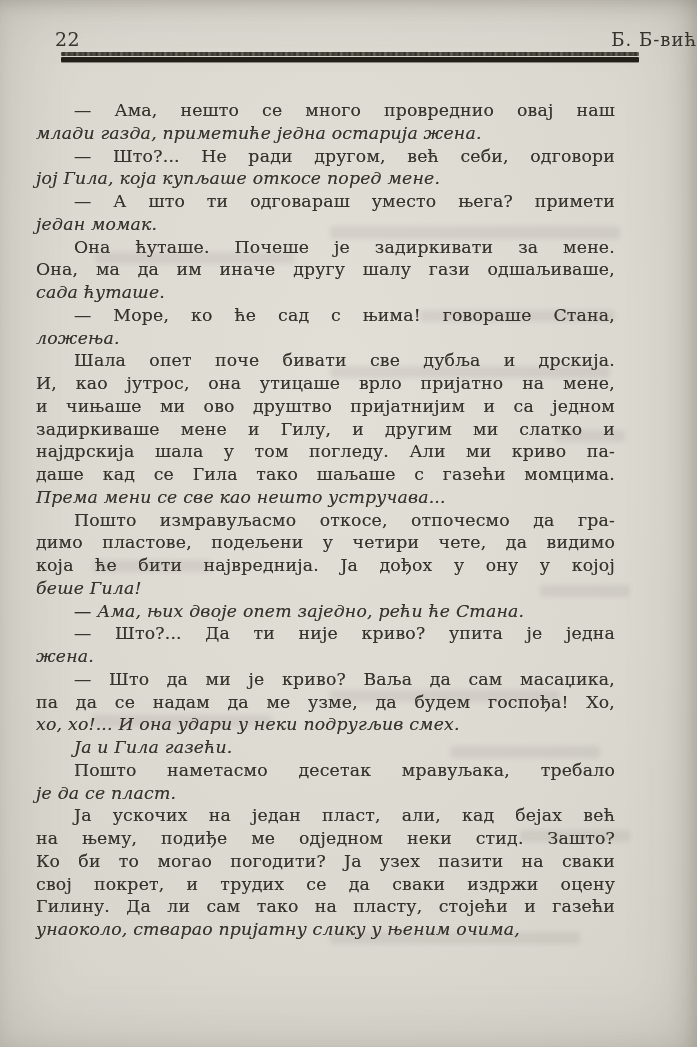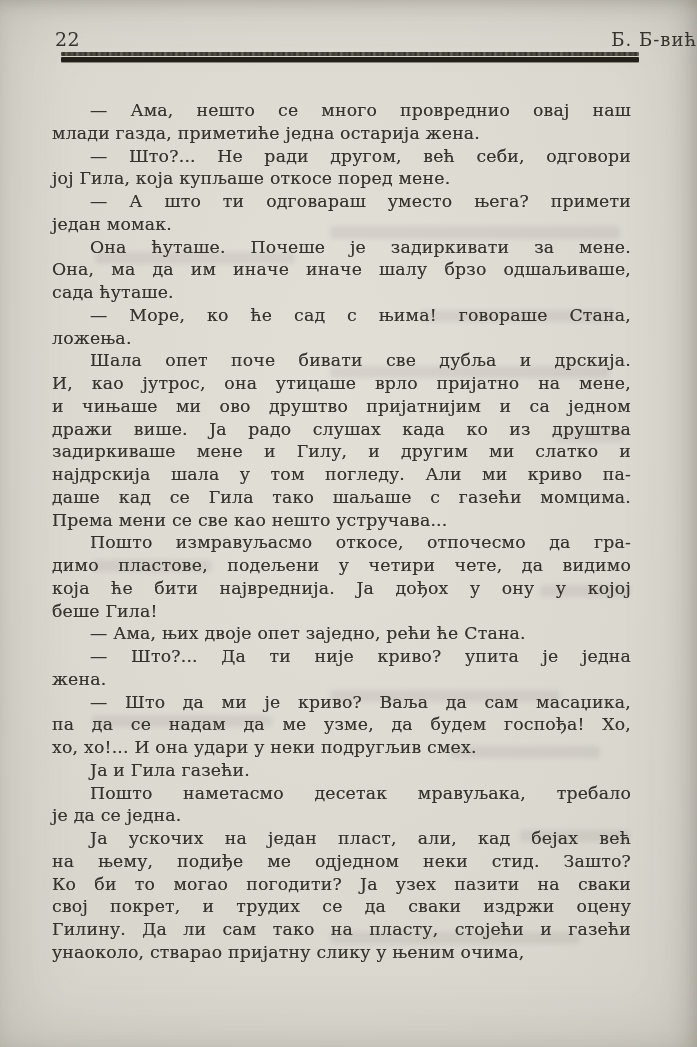--- a/index.html
+++ b/index.html
@@ -44,33 +44,33 @@
   .rule-bottom {
     margin-top: 1px;
     height: 5px;
     background: var(--rule, #232019);
     box-shadow: 0 1px 0 rgba(120, 115, 104, 0.8);
     border-radius: 1px;
   }
 
   
   .text-block {
-    position: absolute; left: 52px; top: 99px; width: 579px;
+    position: absolute; left: 36px; top: 99px; width: 579px;
     font-size: 17.3px; line-height: 22.75px;
     letter-spacing: 0.2px;
     text-shadow: 0 0 0.5px rgba(54, 50, 43, 0.55);
   }
   .line {
     text-align: justify;
     text-align-last: justify;
     text-justify: inter-word;
     white-space: normal;
   }
   .line.indent { text-indent: 38px; }
-  .line.last { text-align-last: left; }
+  .line.last { text-align-last: left; font-style: italic; }
 
   
   .smudges { position: absolute; inset: 0; pointer-events: none; }
   .smudge {
     position: absolute;
     background: rgba(108, 102, 90, 0.10);
     filter: blur(2px);
     border-radius: 4px;
   }
 </style>
@@ -105,45 +105,44 @@
   </div>
 
   <div class="text-block">
       <div class="line indent">— Ама, нешто се много провреднио овај наш</div>
       <div class="line last">млади газда, приметиће једна остарија жена.</div>
       <div class="line indent">— Што?... Не ради другом, већ себи, одговори</div>
       <div class="line last">јој Гила, која купљаше откосе поред мене.</div>
       <div class="line indent">— А што ти одговараш уместо њега? примети</div>
       <div class="line last">један момак.</div>
       <div class="line indent">Она ћуташе. Почеше је задиркивати за мене.</div>
-      <div class="line">Она, ма да им иначе иначе шалу брзо одшаљиваше,</div>
+      <div class="line">Она, ма да им иначе другу шалу гази одшаљиваше,</div>
       <div class="line last">сада ћуташе.</div>
       <div class="line indent">— Море, ко ће сад с њима! говораше Стана,</div>
       <div class="line last">ложења.</div>
       <div class="line indent">Шала опет поче бивати све дубља и дрскија.</div>
       <div class="line">И, као јутрос, она утицаше врло пријатно на мене,</div>
       <div class="line">и чињаше ми ово друштво пријатнијим и са једном</div>
-      <div class="line">дражи више. Ја радо слушах када ко из друштва</div>
       <div class="line">задиркиваше мене и Гилу, и другим ми слатко и</div>
       <div class="line">најдрскија шала у том погледу. Али ми криво па-</div>
       <div class="line">даше кад се Гила тако шаљаше с газећи момцима.</div>
       <div class="line last">Према мени се све као нешто устручава...</div>
       <div class="line indent">Пошто измравуљасмо откосе, отпочесмо да гра-</div>
       <div class="line">димо пластове, подељени у четири чете, да видимо</div>
       <div class="line">која ће бити највреднија. Ја дођох у ону у којој</div>
       <div class="line last">беше Гила!</div>
       <div class="line indent last">— Ама, њих двоје опет заједно, рећи ће Стана.</div>
       <div class="line indent">— Што?... Да ти није криво? упита је једна</div>
       <div class="line last">жена.</div>
       <div class="line indent">— Што да ми је криво? Ваља да сам масаџика,</div>
       <div class="line">па да се надам да ме узме, да будем госпођа! Хо,</div>
       <div class="line last">хо, хо!... И она удари у неки подругљив смех.</div>
       <div class="line indent last">Ја и Гила газећи.</div>
       <div class="line indent">Пошто наметасмо десетак мравуљака, требало</div>
-      <div class="line last">је да се једна.</div>
+      <div class="line last">је да се пласт.</div>
       <div class="line indent">Ја ускочих на један пласт, али, кад бејах већ</div>
       <div class="line">на њему, подиђе ме одједном неки стид. Зашто?</div>
       <div class="line">Ко би то могао погодити? Ја узех пазити на сваки</div>
       <div class="line">свој покрет, и трудих се да сваки издржи оцену</div>
       <div class="line">Гилину. Да ли сам тако на пласту, стојећи и газећи</div>
       <div class="line last">унаоколо, стварао пријатну слику у њеним очима,</div>
     </div>
 
 </div>
 

